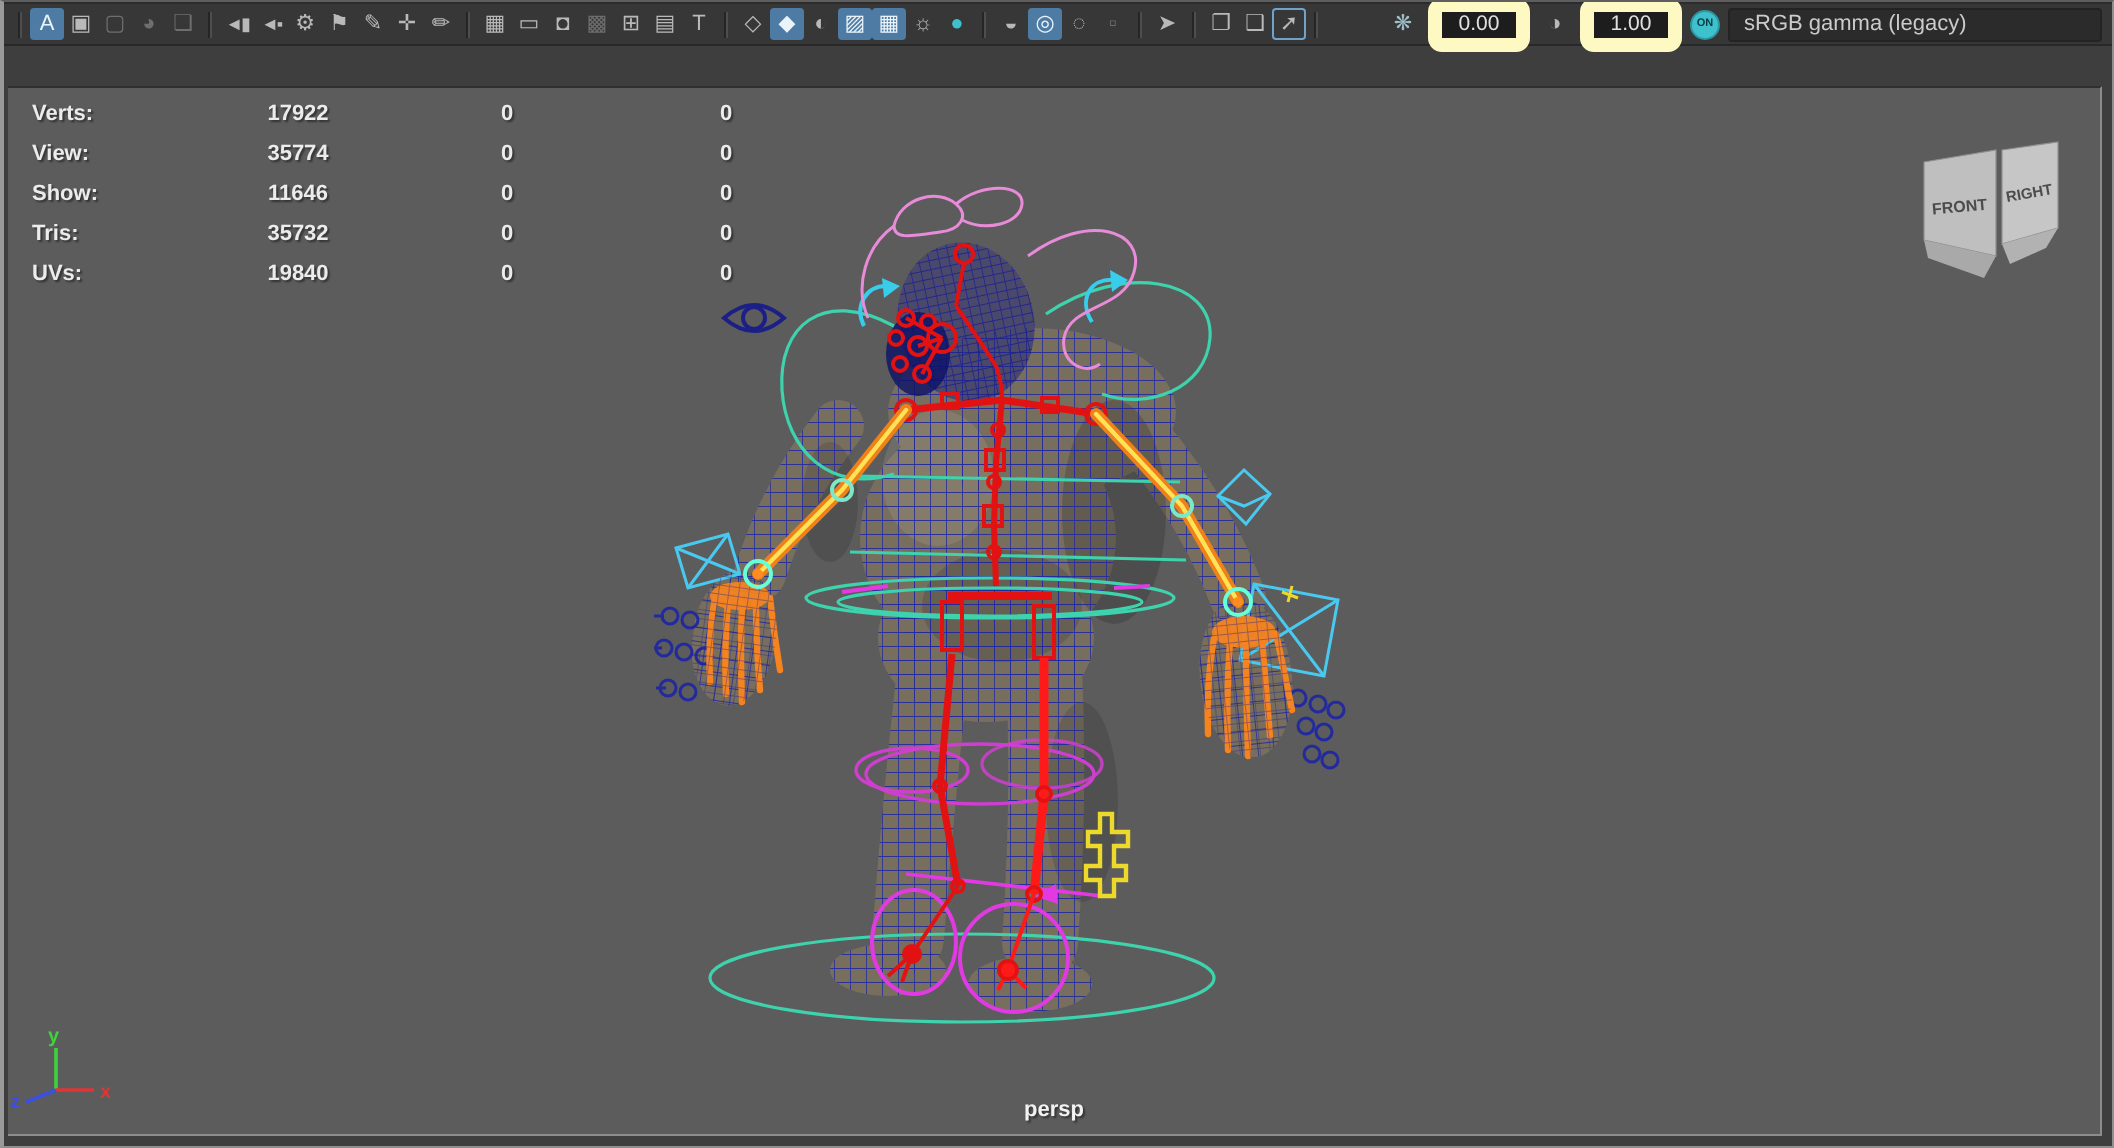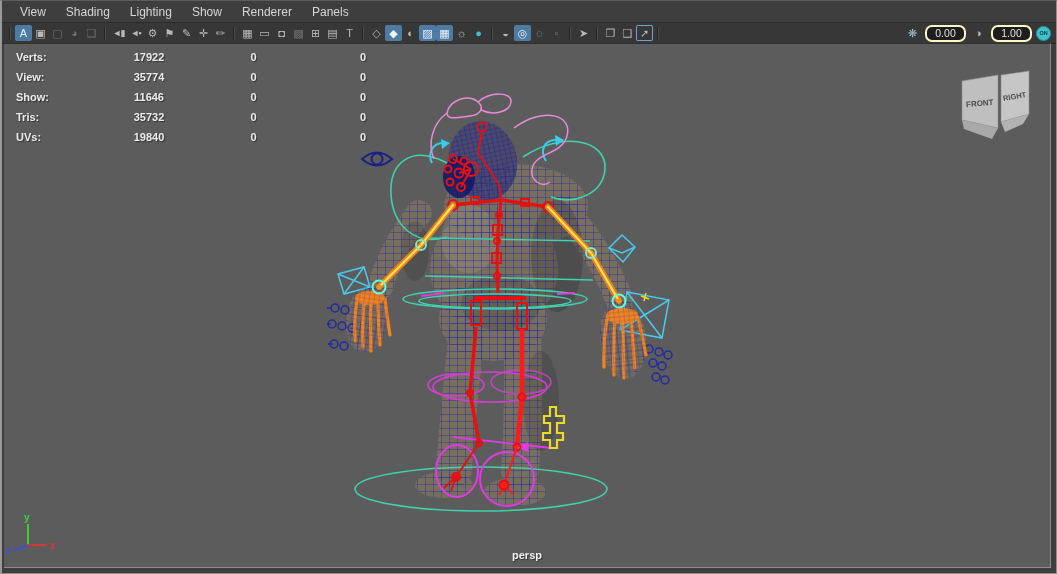--- a/index.html
+++ b/index.html
@@ -20,21 +20,21 @@
   .sep{width:1px;height:13px;background:#252525;border-right:1px solid #4e4e4e;margin:0 4px;flex:none;}
   .ticon{flex:none;width:17px;height:16px;line-height:16px;text-align:center;
          font-size:11px;color:#b9b9b9;cursor:default;overflow:hidden;}
   .ticon.small{font-size:9px;letter-spacing:-1px;}
   .ticon.dim{color:#6e6e6e;}
   .ticon.active{background:#4d7ba3;color:#eaf3fa;border-radius:2px;}
   .ticon.outline{box-shadow:inset 0 0 0 1px #6fa3c9;border-radius:2px;}
   .ticon.accent{color:#3fc1cd;}
   .ticon.accent-dim{color:#9dbec6;}
   .tb-right{margin-left:auto;display:flex;align-items:center;gap:4px;padding-right:2px;}
-  .tb-input{width:37px;height:13px;background:#1d1d1d;border:2px solid #fef9c3;border-radius:7px;
+  .tb-input{width:37px;height:13px;background:#1d1d1d;border:7px solid #fef9c3;border-radius:7px;
             color:#e0e0e0;font-size:10.5px;text-align:center;font-family:inherit;padding:0;}
   .on-toggle{width:15px;height:15px;border-radius:50%;background:#3fc1cd;color:#073e45;
              font-size:5.5px;font-weight:bold;display:flex;align-items:center;justify-content:center;
              border:1px solid #2b97a1;box-sizing:border-box;cursor:default;}
   .vt-field{width:178px;height:15px;background:#2b2b2b;border:1px solid #232323;color:#cbcbcb;
             font-size:11px;line-height:15px;padding-left:7px;border-radius:2px;cursor:default;}
   
   .stage{position:absolute;left:2px;right:5px;top:42px;bottom:5px;background:#5c5c5c;
          border-right:1px solid #8c8c8c;border-bottom:1px solid #8c8c8c;border-top:1px solid #303030;
          overflow:hidden;}
@@ -47,28 +47,20 @@
   .hud-val.c2{width:63px;}
   .hud-val.c3{width:66px;}
   .persp{position:absolute;left:50%;transform:translateX(-50%);bottom:6px;font-size:11px;
          font-weight:bold;color:#f2f2f2;text-shadow:1px 1px 1px rgba(0,0,0,.45);margin-top:40px;}
 </style>
 </head>
 <body>
 
 <div class="app">
 
-  <div class="menubar">
-    <span class="menu-item">View</span>
-    <span class="menu-item">Shading</span>
-    <span class="menu-item">Lighting</span>
-    <span class="menu-item">Show</span>
-    <span class="menu-item">Renderer</span>
-    <span class="menu-item">Panels</span>
-  </div>
 
   <div class="tbar">
     <span class="sep"></span>
     <span class="ticon active">A</span>
     <span class="ticon">▣</span>
     <span class="ticon dim">▢</span>
     <span class="ticon dim">◕</span>
     <span class="ticon dim">❏</span>
     <span class="sep"></span>
     <span class="ticon small">◄▮</span>
@@ -106,20 +98,21 @@
     <span class="ticon">❑</span>
     <span class="ticon outline">➚</span>
     <span class="sep"></span>
 
     <div class="tb-right">
       <span class="ticon accent-dim">❋</span>
       <input class="tb-input" readonly="" value="0.00" style="">
       <span class="ticon">◑</span>
       <input class="tb-input" readonly="" value="1.00" style="">
       <span class="on-toggle">ON</span>
+      <div class="vt-field">sRGB gamma (legacy)</div>
     </div>
   </div>
 
   <div class="stage">
 
     <svg class="scene" viewBox="0 0 1057 574" xmlns="http://www.w3.org/2000/svg">
       <defs>
         <pattern id="mesh" width="8" height="7" patternUnits="userSpaceOnUse">
           <path d="M0 0H8 M0 0V7" stroke="#232a9e" stroke-width="0.9" fill="none" opacity="0.9"></path>
         </pattern>

